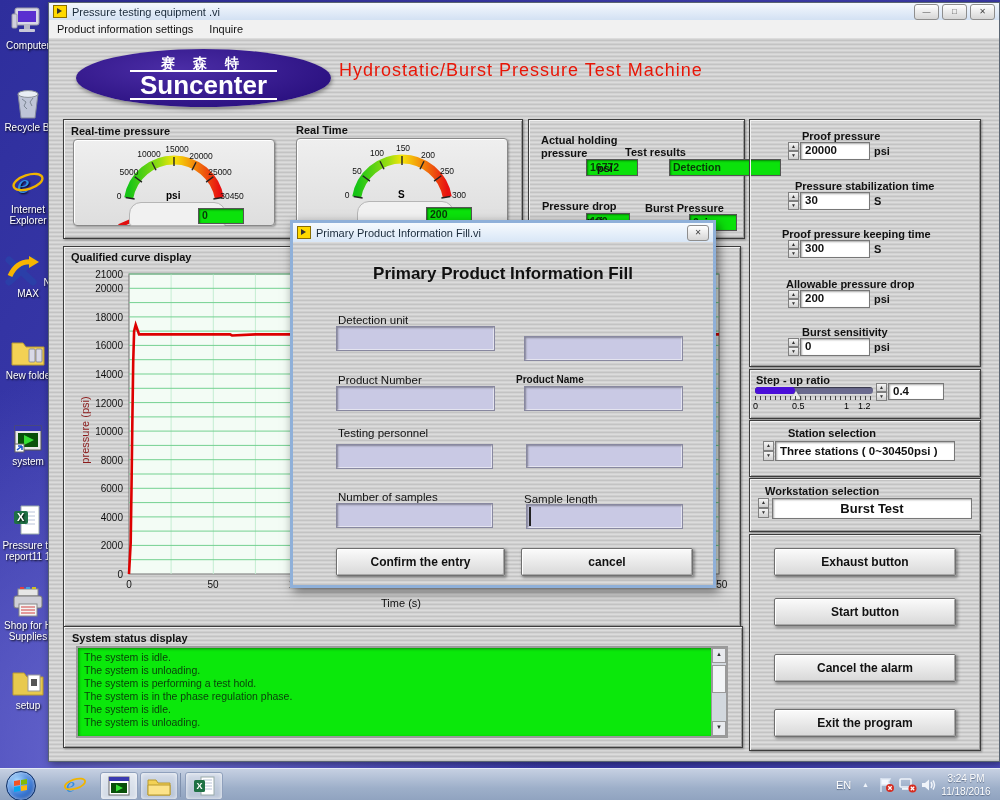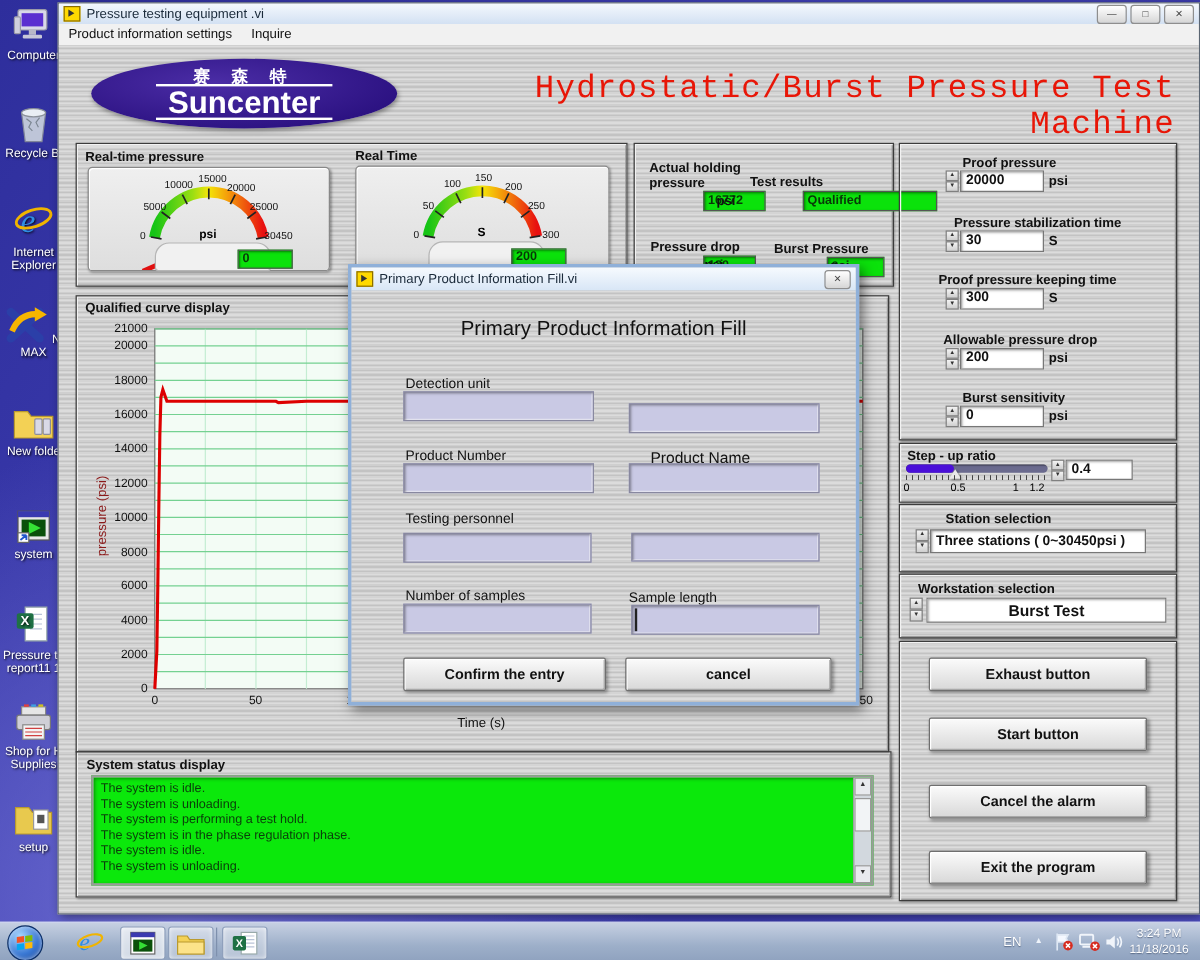--- a/index.html
+++ b/index.html
@@ -142,21 +142,21 @@
     <span class="menu-item">Product information settings</span>
     <span class="menu-item">Inquire</span>
   </div>
 
   <div class="abs metal" style="left:0;top:35px;right:0;bottom:0">
 
     <div class="abs" style="left:27px;top:11px;width:255px;height:58px;border-radius:50%;background:radial-gradient(ellipse at 40% 35%, #4b2da6, #2c1282 75%);display:flex;flex-direction:column;align-items:center;justify-content:center;box-shadow:1px 2px 4px rgba(0,0,0,.4)">
       <div style="color:#fff;font-size:14px;font-weight:bold;letter-spacing:7px;line-height:14px">赛 森 特</div>
       <div style="color:#fff;font-size:26px;font-weight:bold;line-height:26px;border-top:2px solid #fff;border-bottom:2px solid #fff;padding:0 10px">Suncenter</div>
     </div>
-    <div class="abs" style="left:290px;top:22px;width:640px;text-align:right;font-family:Liberation Mono, monospace;font-size:27px;font-weight:500;color:#e81607;letter-spacing:1px">Hydrostatic/Burst Pressure Test Machine</div>
+    <div class="abs" style="left:290px;top:22px;width:640px;text-align:left;font-family:Liberation Sans, sans-serif;font-size:18px;font-weight:500;color:#e81607;letter-spacing:1px">Hydrostatic/Burst Pressure Test Machine</div>
 
     <div class="abs panel" style="left:14px;top:81px;width:458px;height:118px"></div>
     <span class="abs lbl" style="left:22px;top:87px">Real-time pressure</span>
     <div class="abs gauge-box" style="left:24px;top:101px;width:200px;height:85px">
       <svg width="200" height="85" viewBox="0 0 200 85" style="position:absolute;left:0;top:0">
         <defs>
             <linearGradient id="g1grad" x1="0" y1="0" x2="1" y2="0">
           <stop offset="0" stop-color="#16c416"></stop>
               <stop offset="0.35" stop-color="#9ade12"></stop>
           <stop offset="0.5" stop-color="#f4e40a"></stop>
@@ -222,21 +222,21 @@
       <span class="abs" style="left:101px;top:50px;font-size:10px;font-weight:bold">S</span>
       <div class="abs" style="left:60px;top:62px;width:95px;height:23px;background:#f1f1f1;border:1px solid #b5b5b5;border-radius:12px 12px 3px 3px"></div>
       <div class="abs green-box" style="left:85px;top:68px;width:38px;height:12px;line-height:11px">200</div>
     </div>
 
     <div class="abs panel" style="left:479px;top:81px;width:215px;height:118px">
       <div class="abs lbl" style="left:12px;top:14px;width:95px;white-space:normal;line-height:13px">Actual holding pressure</div>
       <div class="abs green-box" style="left:13px;top:39px;width:44px;height:13px">16772</div>
       <span class="abs lbl" style="left:68px;top:42px">psi</span>
       <span class="abs lbl" style="left:96px;top:26px">Test results</span>
-      <div class="abs green-box" style="left:96px;top:39px;width:104px;height:13px">Qualified</div>
+      <div class="abs green-box" style="left:96px;top:39px;width:104px;height:13px">Detection</div>
       <span class="abs lbl" style="left:13px;top:80px">Pressure drop</span>
       <div class="abs green-box" style="left:13px;top:93px;width:36px;height:13px">120</div>
       <span class="abs lbl" style="left:58px;top:95px">psi</span>
       <span class="abs lbl" style="left:116px;top:82px">Burst Pressure</span>
       <div class="abs green-box" style="left:116px;top:94px;width:40px;height:13px">0</div>
       <span class="abs lbl" style="left:163px;top:96px">psi</span>
     </div>
 
     <div class="abs panel" style="left:14px;top:208px;width:676px;height:379px"></div>
     <span class="abs lbl" style="left:22px;top:213px">Qualified curve display</span>
@@ -413,30 +413,30 @@
 
 <div class="abs" style="left:290px;top:220px;width:420px;height:362px;border:3px solid #8fb0d9;background:#d6d6d6;box-shadow:3px 4px 10px rgba(0,0,0,.5);z-index:50">
   <div class="abs" style="left:0;top:0;right:0;height:19px;background:linear-gradient(#f6fafe,#d8e6f6);border-bottom:1px solid #a8bcd4;display:flex;align-items:center;padding:0 4px">
     <div style="width:12px;height:11px;background:#ffd900;border:1px solid #8a6d00;margin-right:5px;position:relative">
       <div style="position:absolute;left:3px;top:2px;width:0;height:0;border-left:5px solid #333;border-top:3px solid transparent;border-bottom:3px solid transparent"></div>
     </div>
     <span style="font-size:11px;color:#1a2a3a">Primary Product Information Fill.vi</span>
     <div class="win-btn" style="margin-left:auto;width:20px">✕</div>
   </div>
   <div class="abs metal" style="left:0;top:19px;right:0;bottom:0">
-    <div class="abs" style="left:0;top:22px;width:100%;text-align:center;font-size:17px;font-weight:normal;color:#111">Primary Product Information Fill</div>
+    <div class="abs" style="left:0;top:22px;width:100%;text-align:center;font-size:17px;font-weight:bold;color:#111">Primary Product Information Fill</div>
 
     <span class="abs lbl" style="left:45px;top:72px;font-weight:normal;font-size:11.5px">Detection unit</span>
     <div class="abs dlg-field" style="left:43px;top:84px;width:157px;height:23px"></div>
     <span class="abs lbl" style="left:231px;top:99px;font-weight:normal;font-size:11px">Standard number</span>
     <div class="abs dlg-field" style="left:231px;top:94px;width:157px;height:23px"></div>
 
     <span class="abs lbl" style="left:45px;top:132px;font-weight:normal;font-size:11.5px">Product Number</span>
     <div class="abs dlg-field" style="left:43px;top:144px;width:157px;height:23px"></div>
-    <span class="abs lbl" style="left:249px;top:132px;font-weight:normal;font-size:13px">Product Name</span>
+    <span class="abs lbl" style="left:223px;top:132px;font-weight:bold;font-size:10px">Product Name</span>
     <div class="abs dlg-field" style="left:231px;top:144px;width:157px;height:23px"></div>
 
     <span class="abs lbl" style="left:45px;top:185px;font-weight:normal;font-size:11.5px">Testing personnel</span>
     <div class="abs dlg-field" style="left:43px;top:202px;width:155px;height:23px"></div>
     <span class="abs lbl" style="left:235px;top:206px;font-weight:normal;font-size:17px">Test medium</span>
     <div class="abs dlg-field" style="left:233px;top:202px;width:155px;height:22px"></div>
 
     <span class="abs lbl" style="left:45px;top:249px;font-weight:normal;font-size:11.5px">Number of samples</span>
     <div class="abs dlg-field" style="left:43px;top:261px;width:155px;height:23px"></div>
     <span class="abs lbl" style="left:231px;top:251px;font-weight:normal;font-size:11.5px">Sample length</span>

